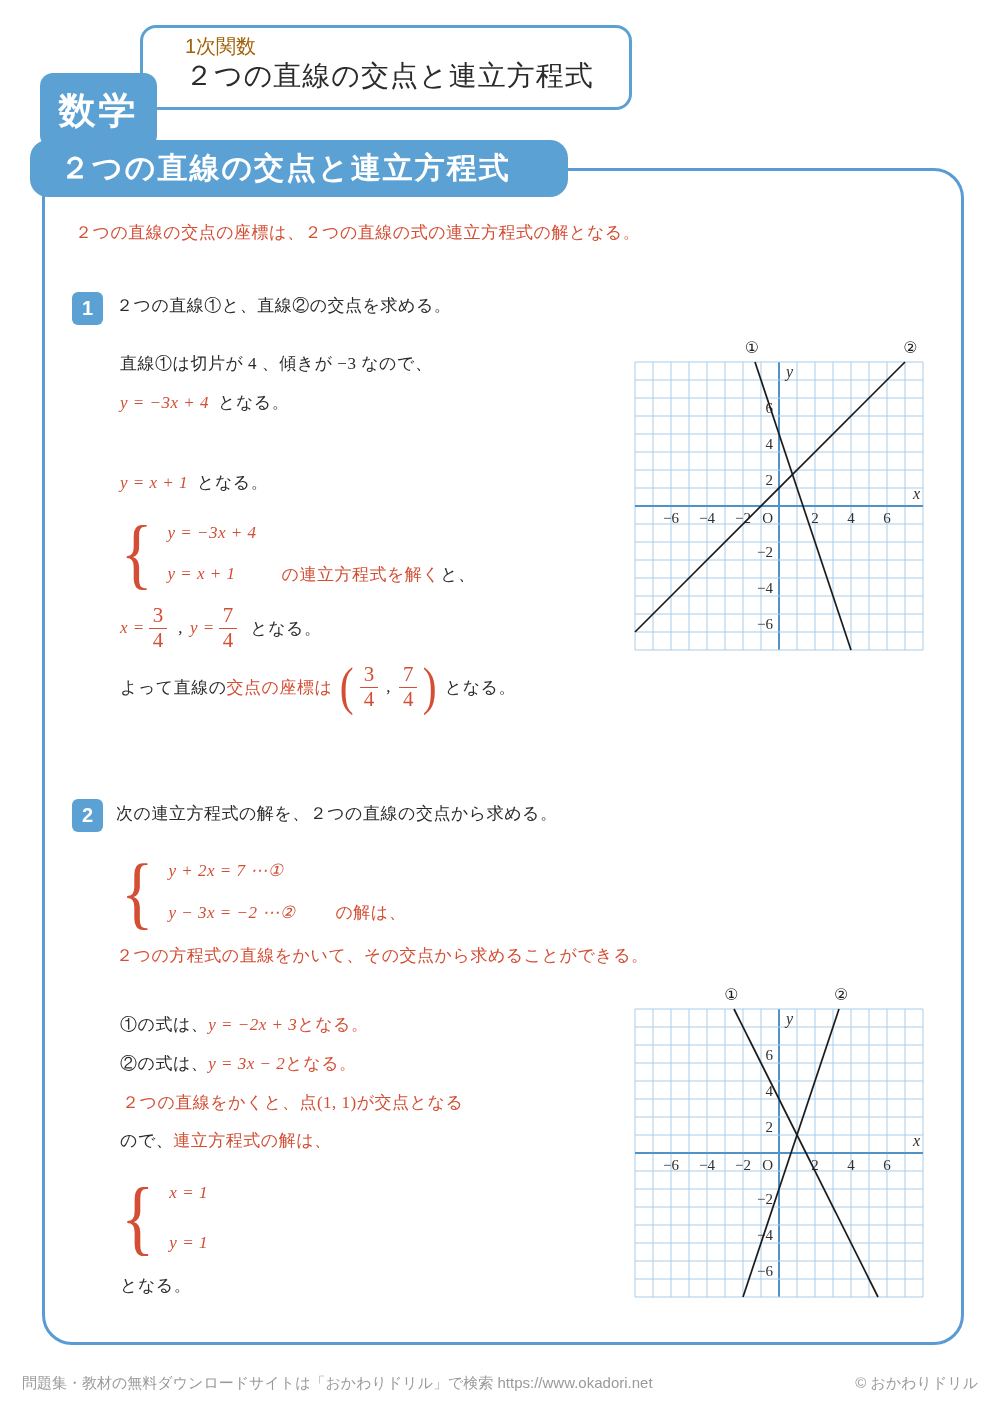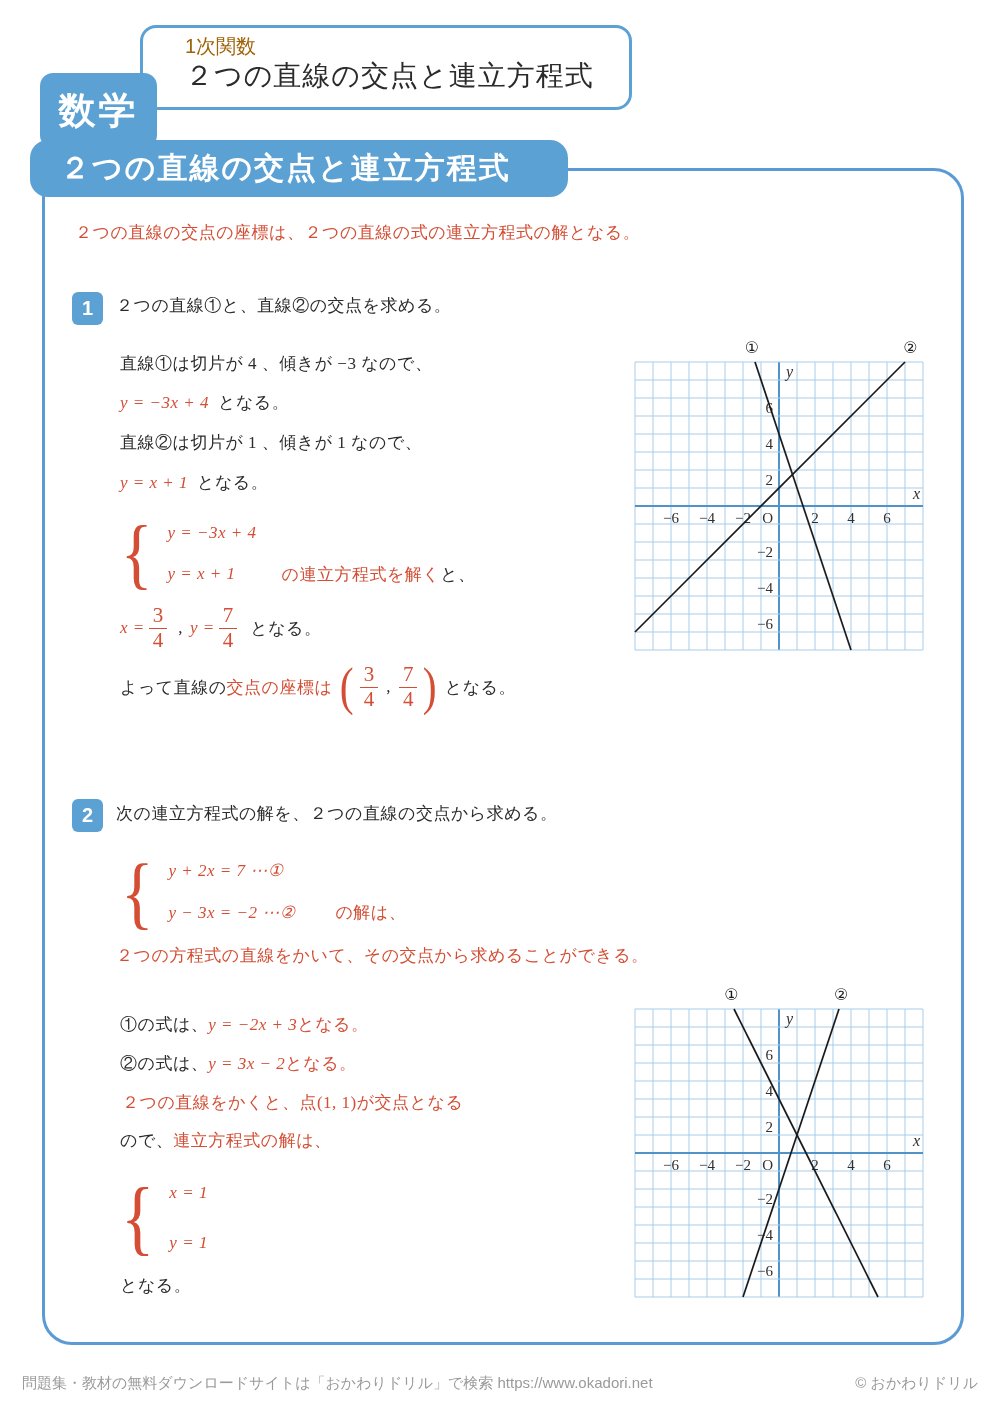--- a/index.html
+++ b/index.html
@@ -61,21 +61,20 @@
   <div class="r t red" style="left:75px;top:221px;">２つの直線の交点の座標は、２つの直線の式の連立方程式の解となる。</div>
 
   <div class="badge-num" style="left:72px;top:292px;">1</div>
   <div class="r t" style="left:116px;top:294px;">２つの直線①と、直線②の交点を求める。</div>
 
   <div class="r t" style="left:120px;top:352px;">直線①は切片が 4 、傾きが −3 なので、</div>
   <div class="r fx" style="left:120px;top:391px;">
     <span class="t red m">y = −3x + 4</span>
     <span class="t sp">となる。</span>
   </div>
-  <div class="r t" style="left:120px;top:431px;">直線②は切片が 1 、傾きが 1 なので、</div>
   <div class="r fx" style="left:120px;top:471px;">
     <span class="t red m">y = x + 1</span>
     <span class="t sp">となる。</span>
   </div>
 
   <div class="r fx" style="left:118px;top:514px;height:80px;">
     <span class="brace" style="font-size:78px;">{</span>
     <div class="eqs">
       <span class="t red m">y = −3x + 4</span>
       <span class="fx">

